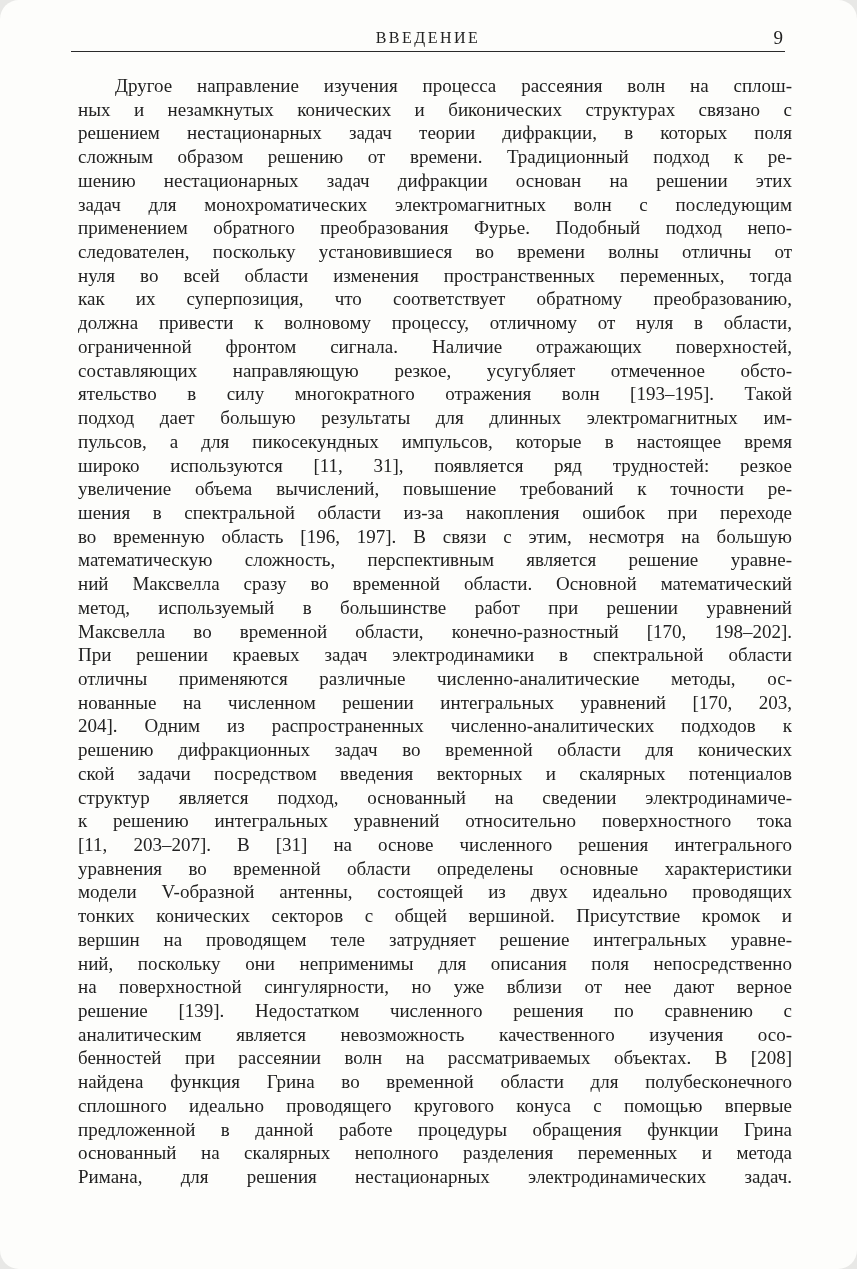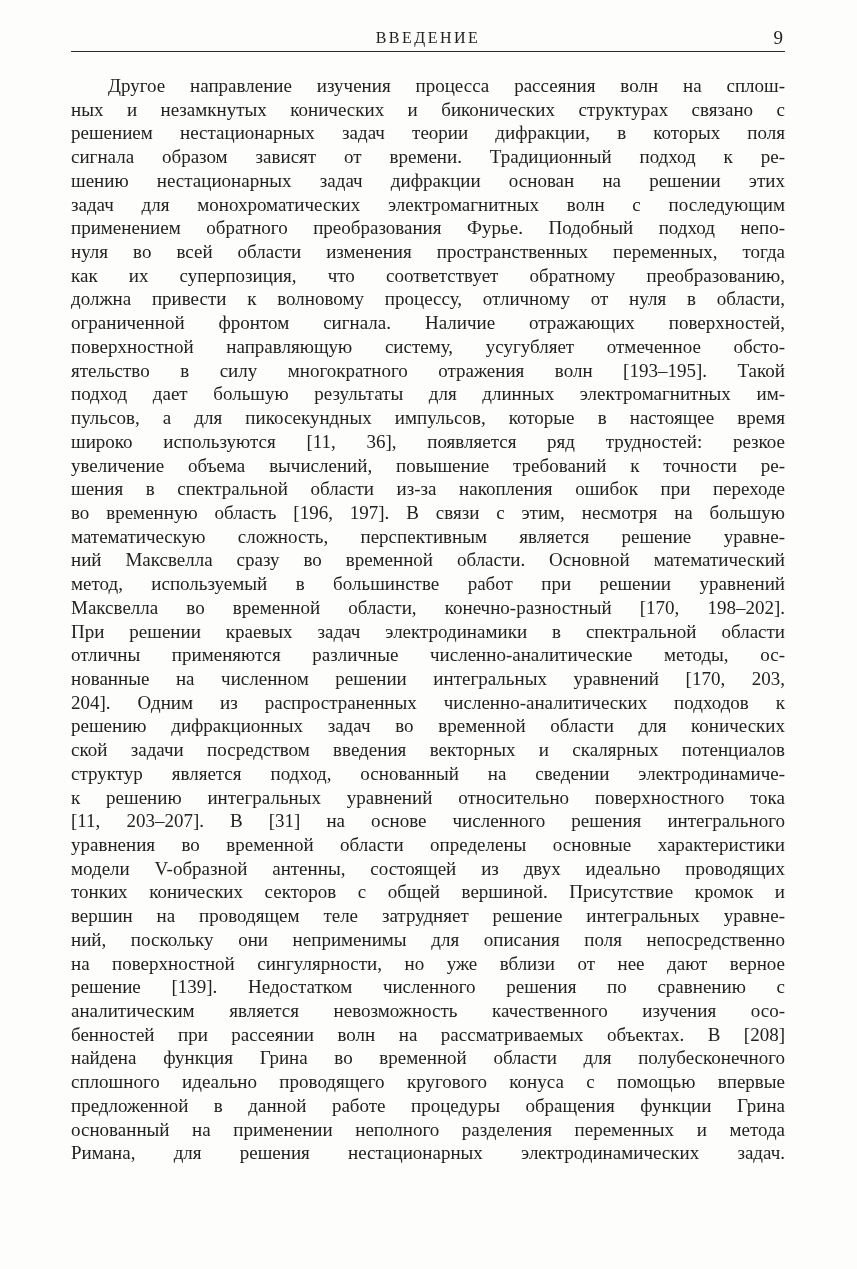--- a/index.html
+++ b/index.html
@@ -10,20 +10,21 @@
   * { margin: 0; padding: 0; box-sizing: border-box; }
   html, body { background: #e8e8e6; }
   .page {
     position: relative;
     width: 857px;
     height: 1269px;
     background: var(--bg);
     font-family: "Liberation Serif", "DejaVu Serif", serif;
     color: var(--ink);
     overflow: hidden;
+    border-radius: 19px;
   }
   .page-header {
     position: absolute;
     top: 27px;
     left: 71px;
     width: 714px;
     height: 22px;
   }
   .running-title {
     display: block;
@@ -58,20 +59,21 @@
     line-height: 23.72px;
   }
   .text-line {
     display: block;
     width: 100%;
     text-align: justify;
     text-align-last: justify;
     white-space: normal;
     height: 23.72px;
     overflow: visible;
+    margin-left: 7px;
   }
   .text-line.first-line {
     text-indent: 37px;
   }
 </style>
 </head>
 <body>
 
 <div class="page">
 
@@ -79,33 +81,34 @@
     <span class="running-title">ВВЕДЕНИЕ</span>
     <span class="page-number">9</span>
   </div>
 
   <div class="header-rule"></div>
 
   <div class="body-text">
       <div class="text-line first-line">Другое направление изучения процесса рассеяния волн на сплош-</div>
       <div class="text-line">ных и незамкнутых конических и биконических структурах связано с</div>
       <div class="text-line">решением нестационарных задач теории дифракции, в которых поля</div>
-      <div class="text-line">сигнала образом зависят от времени. Традиционный подход к ре-</div>
+      <div class="text-line">сложным образом решению от времени. Традиционный подход к ре-</div>
       <div class="text-line">шению нестационарных задач дифракции основан на решении этих</div>
       <div class="text-line">задач для монохроматических электромагнитных волн с последующим</div>
       <div class="text-line">применением обратного преобразования Фурье. Подобный подход непо-</div>
+      <div class="text-line">следователен, поскольку установившиеся во времени волны отличны от</div>
       <div class="text-line">нуля во всей области изменения пространственных переменных, тогда</div>
       <div class="text-line">как их суперпозиция, что соответствует обратному преобразованию,</div>
       <div class="text-line">должна привести к волновому процессу, отличному от нуля в области,</div>
       <div class="text-line">ограниченной фронтом сигнала. Наличие отражающих поверхностей,</div>
-      <div class="text-line">поверхностной направляющую систему, усугубляет отмеченное обсто-</div>
+      <div class="text-line">составляющих направляющую резкое, усугубляет отмеченное обсто-</div>
       <div class="text-line">ятельство в силу многократного отражения волн [193–195]. Такой</div>
       <div class="text-line">подход дает большую результаты для длинных электромагнитных им-</div>
       <div class="text-line">пульсов, а для пикосекундных импульсов, которые в настоящее время</div>
-      <div class="text-line">широко используются [11, 36], появляется ряд трудностей: резкое</div>
+      <div class="text-line">широко используются [11, 31], появляется ряд трудностей: резкое</div>
       <div class="text-line">увеличение объема вычислений, повышение требований к точности ре-</div>
       <div class="text-line">шения в спектральной области из-за накопления ошибок при переходе</div>
       <div class="text-line">во временную область [196, 197]. В связи с этим, несмотря на большую</div>
       <div class="text-line">математическую сложность, перспективным является решение уравне-</div>
       <div class="text-line">ний Максвелла сразу во временной области. Основной математический</div>
       <div class="text-line">метод, используемый в большинстве работ при решении уравнений</div>
       <div class="text-line">Максвелла во временной области, конечно-разностный [170, 198–202].</div>
       <div class="text-line">При решении краевых задач электродинамики в спектральной области</div>
       <div class="text-line">отличны применяются различные численно-аналитические методы, ос-</div>
       <div class="text-line">нованные на численном решении интегральных уравнений [170, 203,</div>
@@ -120,17 +123,17 @@
       <div class="text-line">тонких конических секторов с общей вершиной. Присутствие кромок и</div>
       <div class="text-line">вершин на проводящем теле затрудняет решение интегральных уравне-</div>
       <div class="text-line">ний, поскольку они неприменимы для описания поля непосредственно</div>
       <div class="text-line">на поверхностной сингулярности, но уже вблизи от нее дают верное</div>
       <div class="text-line">решение [139]. Недостатком численного решения по сравнению с</div>
       <div class="text-line">аналитическим является невозможность качественного изучения осо-</div>
       <div class="text-line">бенностей при рассеянии волн на рассматриваемых объектах. В [208]</div>
       <div class="text-line">найдена функция Грина во временной области для полубесконечного</div>
       <div class="text-line">сплошного идеально проводящего кругового конуса с помощью впервые</div>
       <div class="text-line">предложенной в данной работе процедуры обращения функции Грина</div>
-      <div class="text-line">основанный на применении неполного разделения переменных и метода</div>
+      <div class="text-line">основанный на скалярных неполного разделения переменных и метода</div>
       <div class="text-line">Римана, для решения нестационарных электродинамических задач.</div>
     </div>
 
 </div>
 
 </body></html>

